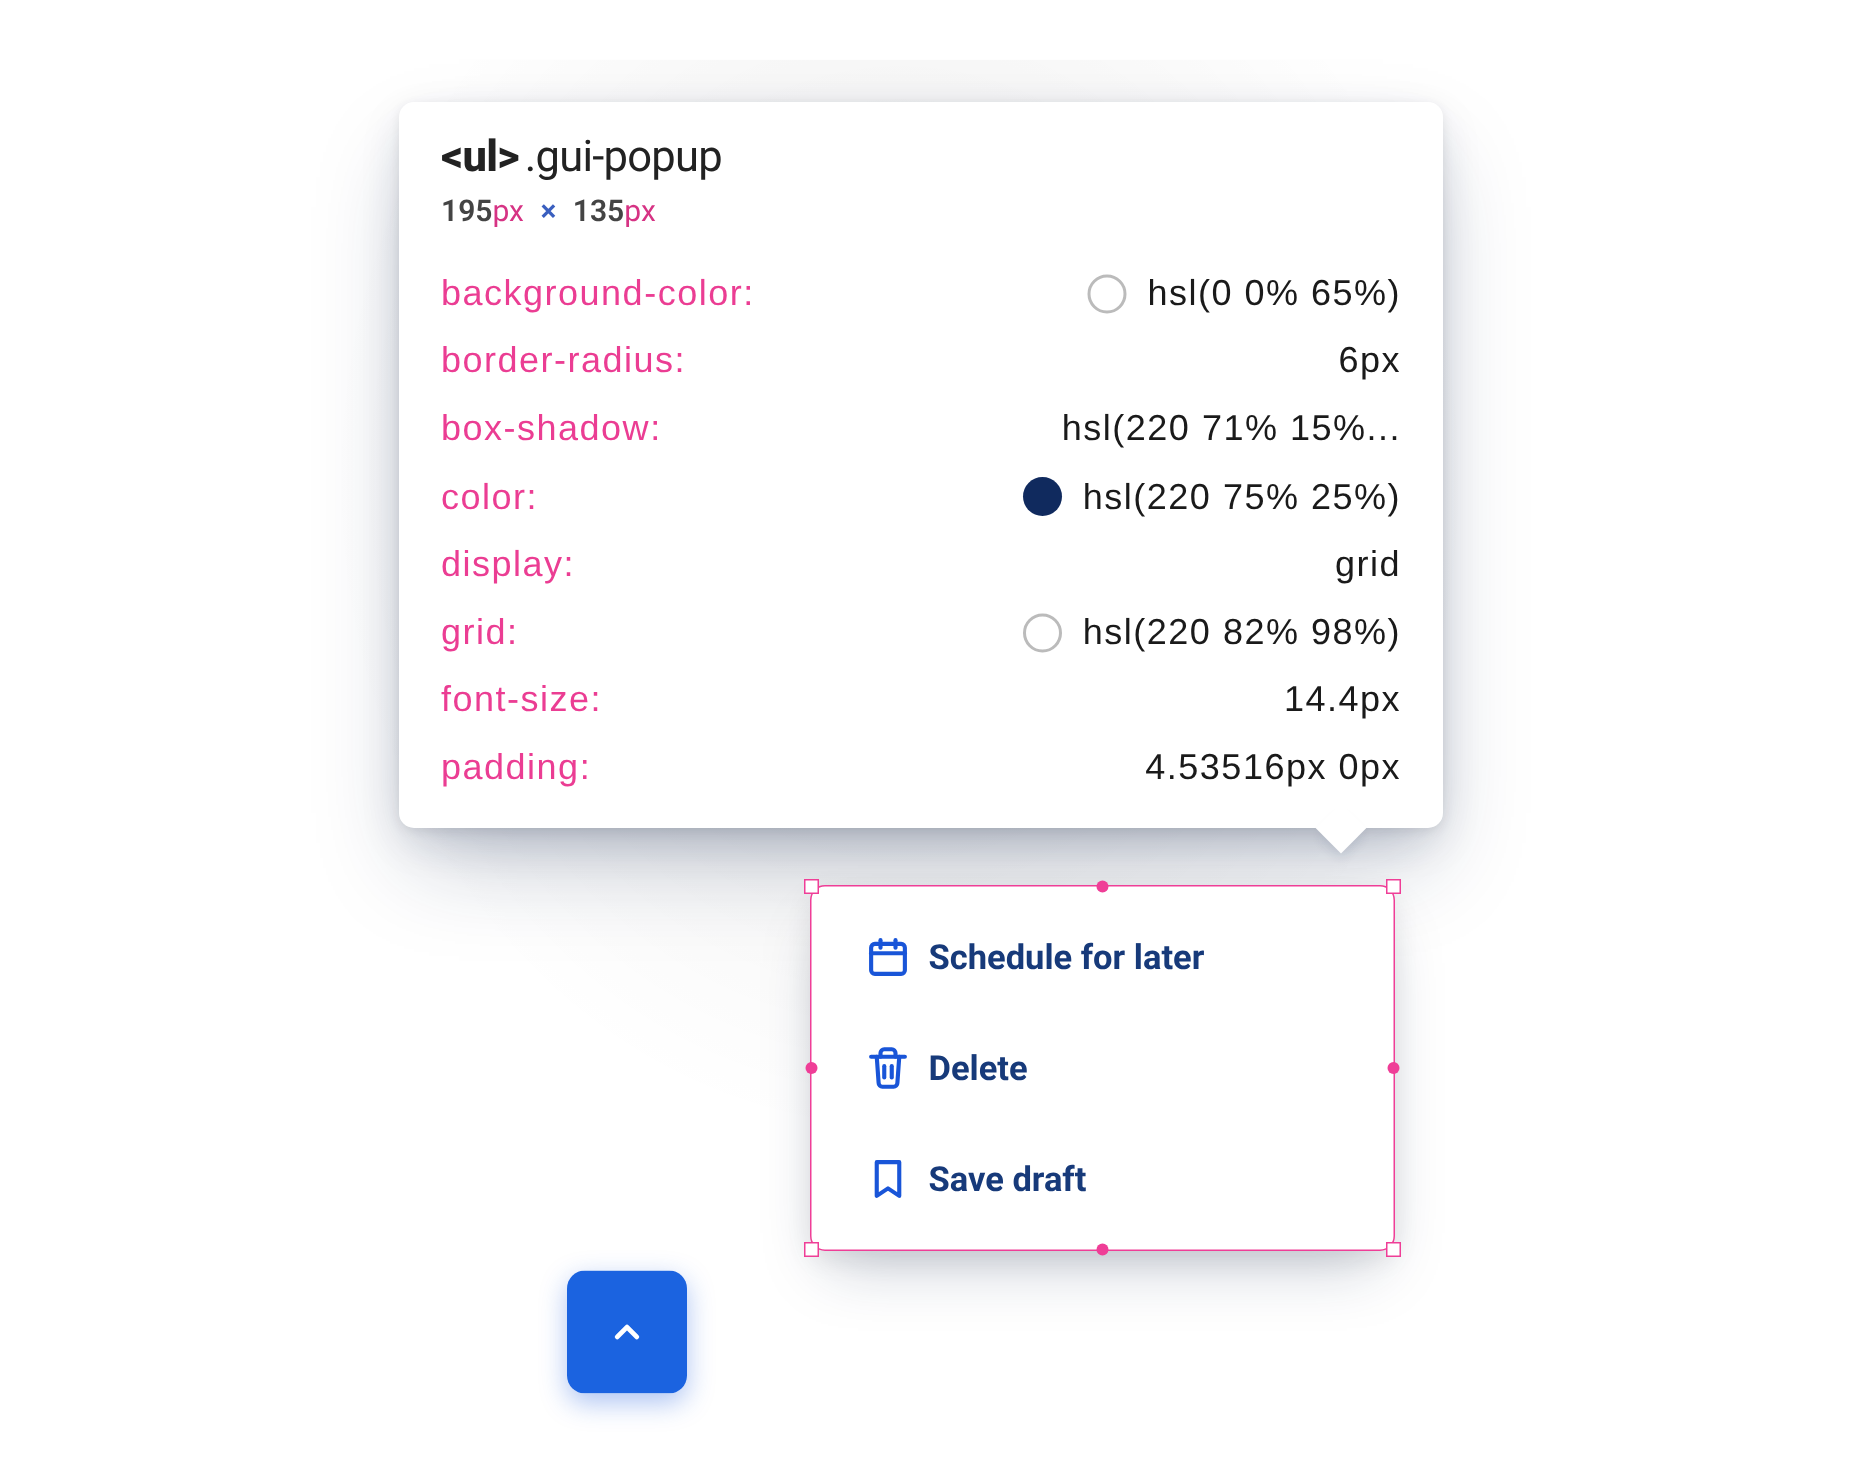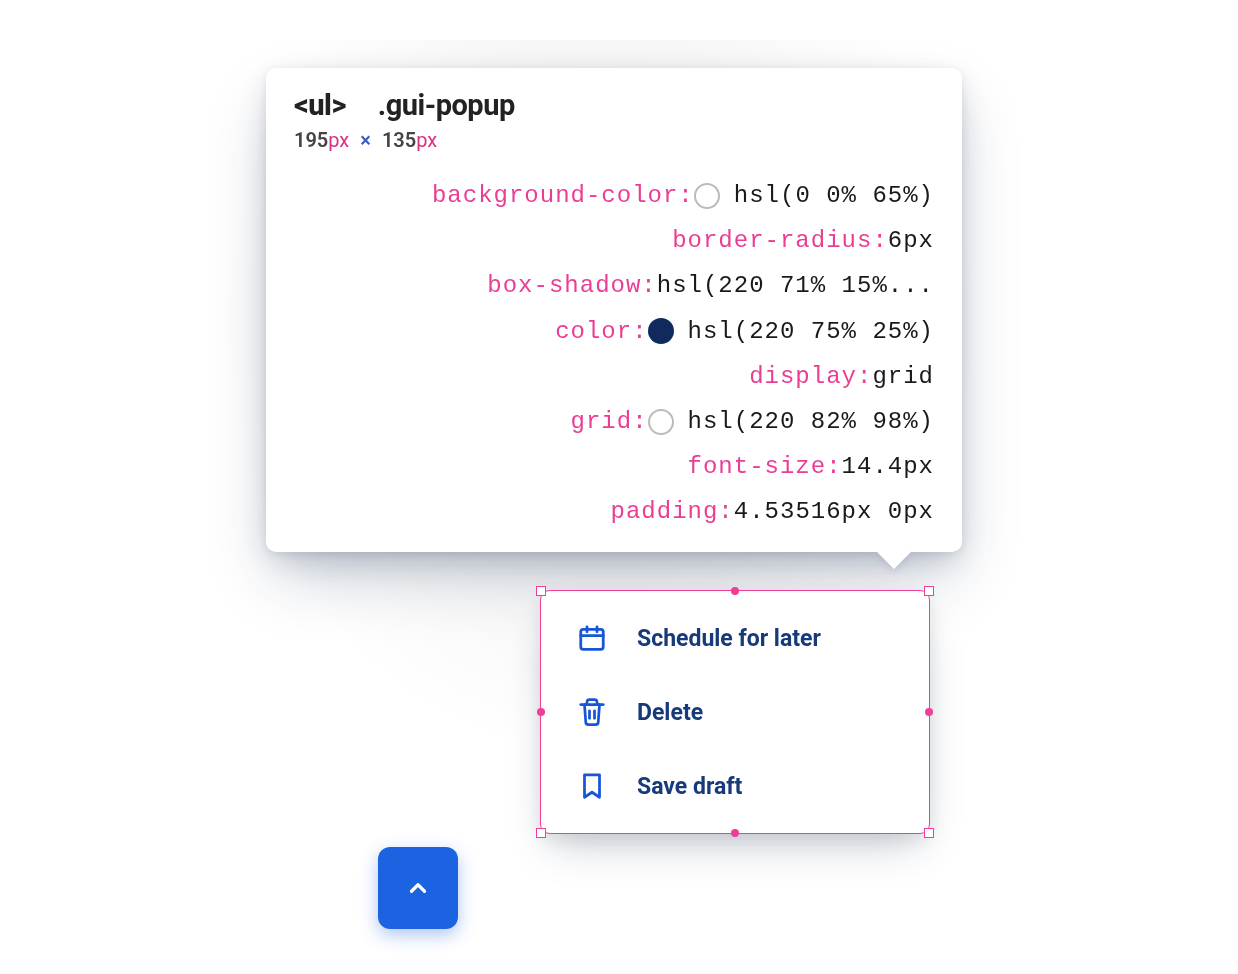--- a/index.html
+++ b/index.html
@@ -24,31 +24,31 @@
   .tip-arrow {
     position: absolute;
     right: 56px;
     bottom: -12px;
     width: 24px; height: 24px;
     background: #ffffff;
     transform: rotate(45deg);
     box-shadow: 4px 4px 8px -2px rgba(20,40,80,0.12);
   }
   .tip-header { display: flex; align-items: baseline; gap: 4px; font-size: 29px; font-weight: 800; letter-spacing: -0.5px; }
-  .tip-header .sel-class { font-weight: 700; margin-left: 28px; }
+  .tip-header .sel-class { font-weight: 400; }
   .tip-dims { margin-top: 6px; font-size: 20px; font-weight: 600; color: #444; }
   .tip-dims .px   { color: #d63384; font-weight: 400; }
   .tip-dims .times{ color: #3a5fbf; padding: 0 6px; font-weight: 600; }
 
   .props { margin-top: 28px; display: flex; flex-direction: column; gap: 14px; }
   .prop-row {
     display: flex;
     align-items: center;
-    justify-content: flex-end;
-    font-family: Liberation Mono, monospace;
+    justify-content: space-between;
+    font-family: Liberation Sans, sans-serif;
     font-size: 24px;
     letter-spacing: 1px;
     line-height: 1.3;
   }
   .prop-key   { color: #eb3d93; }
   .prop-key::after { content: ":"; }
   .prop-val   { color: #1a1a1a; display: flex; align-items: center; gap: 14px; white-space: nowrap; }
   .swatch {
     width: 26px; height: 26px; border-radius: 50%;
     border: 2px solid #bbb; display: inline-block;
@@ -84,21 +84,21 @@
   .popup .h-bl { left: -5px;  bottom: -5px; }
   .popup .h-br { right: -5px; bottom: -5px; }
   .popup .d-t  { left: calc(50% - 4px); top: -4px; }
   .popup .d-b  { left: calc(50% - 4px); bottom: -4px; }
   .popup .d-l  { left: -4px; top: calc(50% - 4px); }
   .popup .d-r  { right: -4px; top: calc(50% - 4px); }
 
   .popup-item {
     display: flex;
     align-items: center;
-    gap: 30px;
+    gap: 12px;
     padding: 22px 36px;
     font-size: 23px;
     font-weight: 700;
     color: #173a7a;
     cursor: pointer;
   }
   .popup-item svg { width: 30px; height: 30px; stroke: #1955d8; fill: none; stroke-width: 2.2; stroke-linecap: round; stroke-linejoin: round; }
 
   
   .send-wrap {

